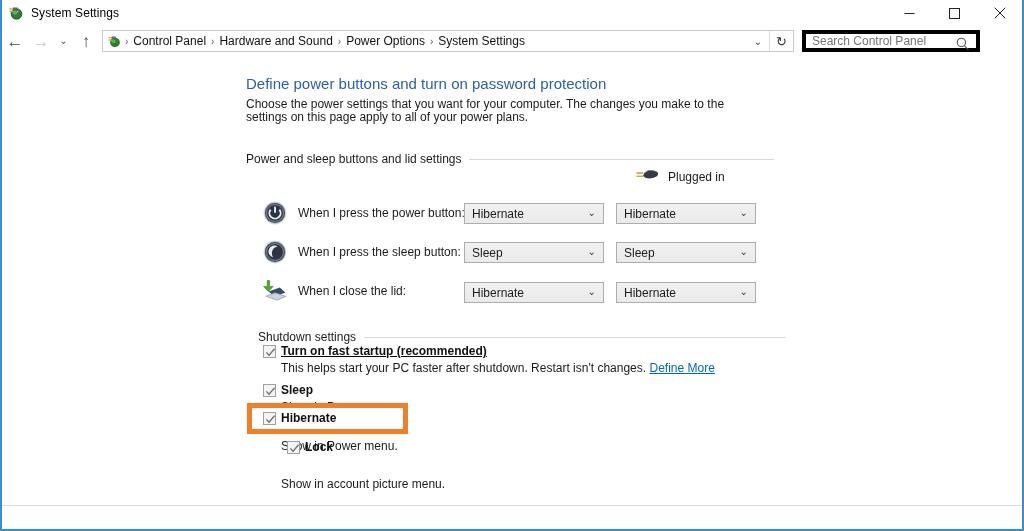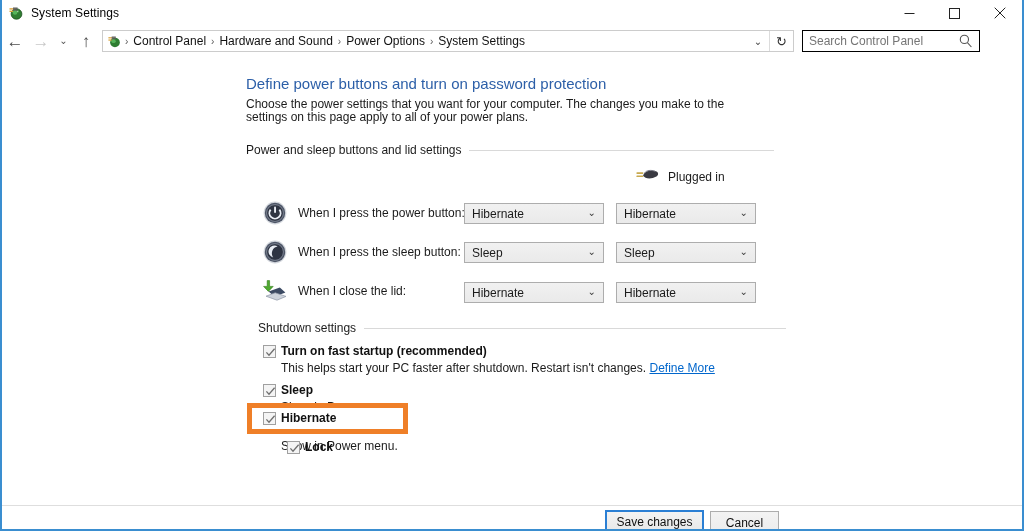--- a/index.html
+++ b/index.html
@@ -91,21 +91,21 @@
   }
   .addr-refresh {
     width: 24px; height: 20px;
     display: flex; align-items: center; justify-content: center;
     font-size: 13px; color: #333;
     border-left: 1px solid #dcdcdc;
   }
   .searchbox {
     margin-left: 8px;
     height: 22px; width: 178px;
-    border: 1px solid #000000;
+    border: 4px solid #000000;
     background: #ffffff;
     display: flex; align-items: center;
     position: relative;
   }
   .searchbox input {
     border: 0; outline: 0; background: transparent;
     font-family: "Liberation Sans", sans-serif;
     font-size: 12px; color: #6d6d6d;
     padding-left: 6px; width: 150px;
   }
@@ -131,20 +131,21 @@
     width: 520px;
     font-size: 12px; color: #1b1b1b;
     line-height: 13px;
   }
 
   
   .section {
     position: absolute;
     display: flex; align-items: center;
     width: 528px;
+    margin-top: 9px;
   }
   .section-label {
     font-size: 12px; color: #1b1b1b;
     white-space: nowrap; padding-right: 8px;
   }
   .section-rule {
     flex: 1; height: 1px; background: #d9d9d9;
   }
 
   
@@ -402,21 +403,21 @@
     <div class="combo" style="left:614px; top:226px; width:140px;">
       <span>Hibernate</span>
       <span class="chev">⌄</span>
     </div>
 
     <div class="section" style="left:256px; top:265px;">
       <span class="section-label">Shutdown settings</span>
       <span class="section-rule"></span>
     </div>
 
-    <div class="cb-row" style="left:261px; top:288px;">
+    <div class="cb-row" style="left:261px; top:288px;text-decoration:underline;">
       <span class="checkbox">
         <svg width="11" height="11" viewBox="0 0 11 11">
             <path d="M1.4 5.4 L4 8.2 L9.6 1.8" fill="none" stroke="#6f6f6f" stroke-width="1.3"></path>
           </svg>
       </span>
       <span class="cb-label">Turn on fast startup (recommended)</span>
     </div>
     <div class="cb-sub" style="left:279px; top:305px;">
       <span>This helps start your PC faster after shutdown. Restart isn't changes.</span>
       <span class="link">Define More</span>
@@ -445,22 +446,19 @@
     </div>
 
     <div class="cb-row" style="left:261px; top:384px;margin-left:24px;">
       <span class="checkbox">
         <svg width="11" height="11" viewBox="0 0 11 11">
             <path d="M1.4 5.4 L4 8.2 L9.6 1.8" fill="none" stroke="#6f6f6f" stroke-width="1.3"></path>
           </svg>
       </span>
       <span class="cb-label">Lock</span>
     </div>
+    <div class="cb-sub" style="left:279px; top:421px;">Show in account picture menu.</div>
 
   </div>
 
   <div class="footer-sep"></div>
-  <div class="footer">
-    <div class="btn primary" style="left:603px; top:4px; width:99px;">Save changes</div>
-    <div class="btn" style="left:708px; top:5px; width:69px;">Cancel</div>
-  </div>
 
 </div>
 
 </body></html>

